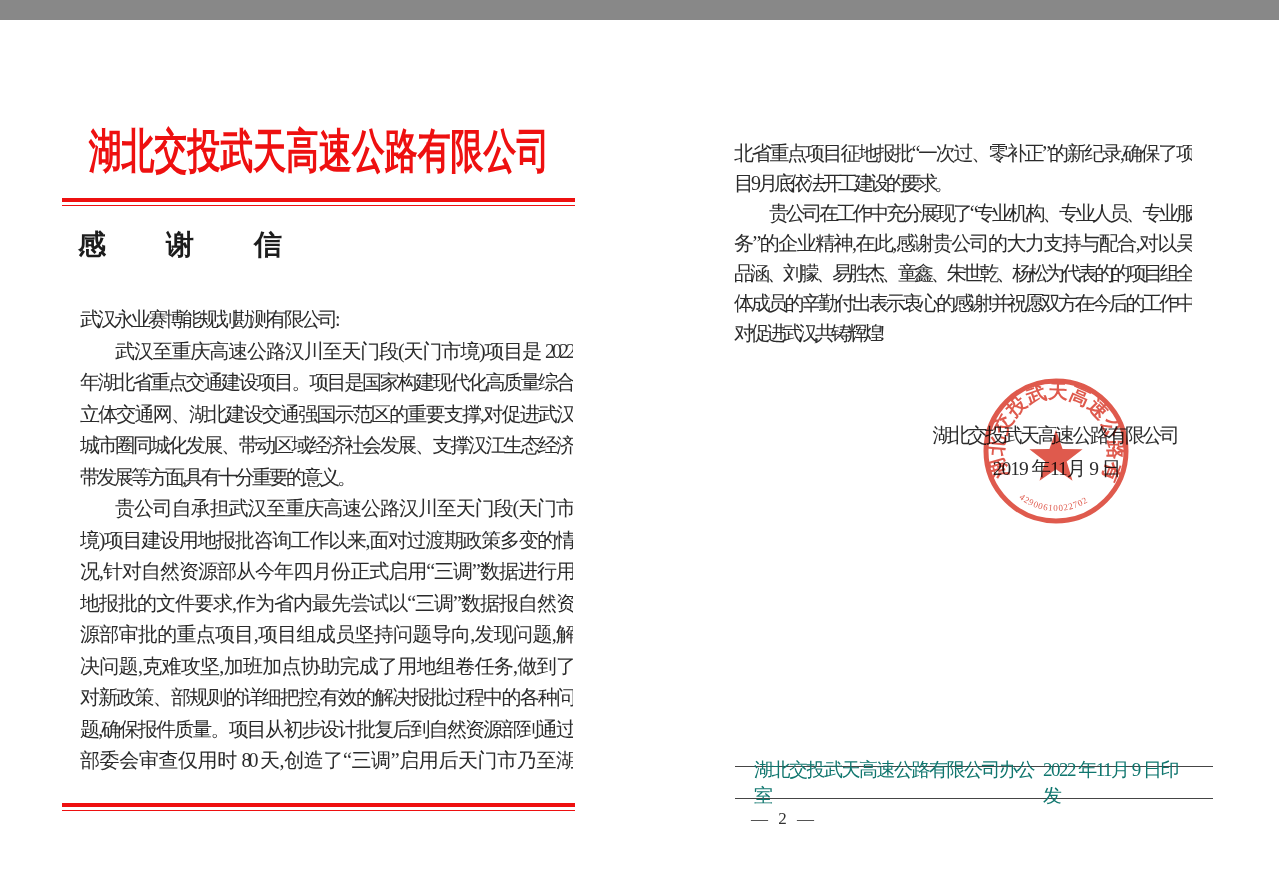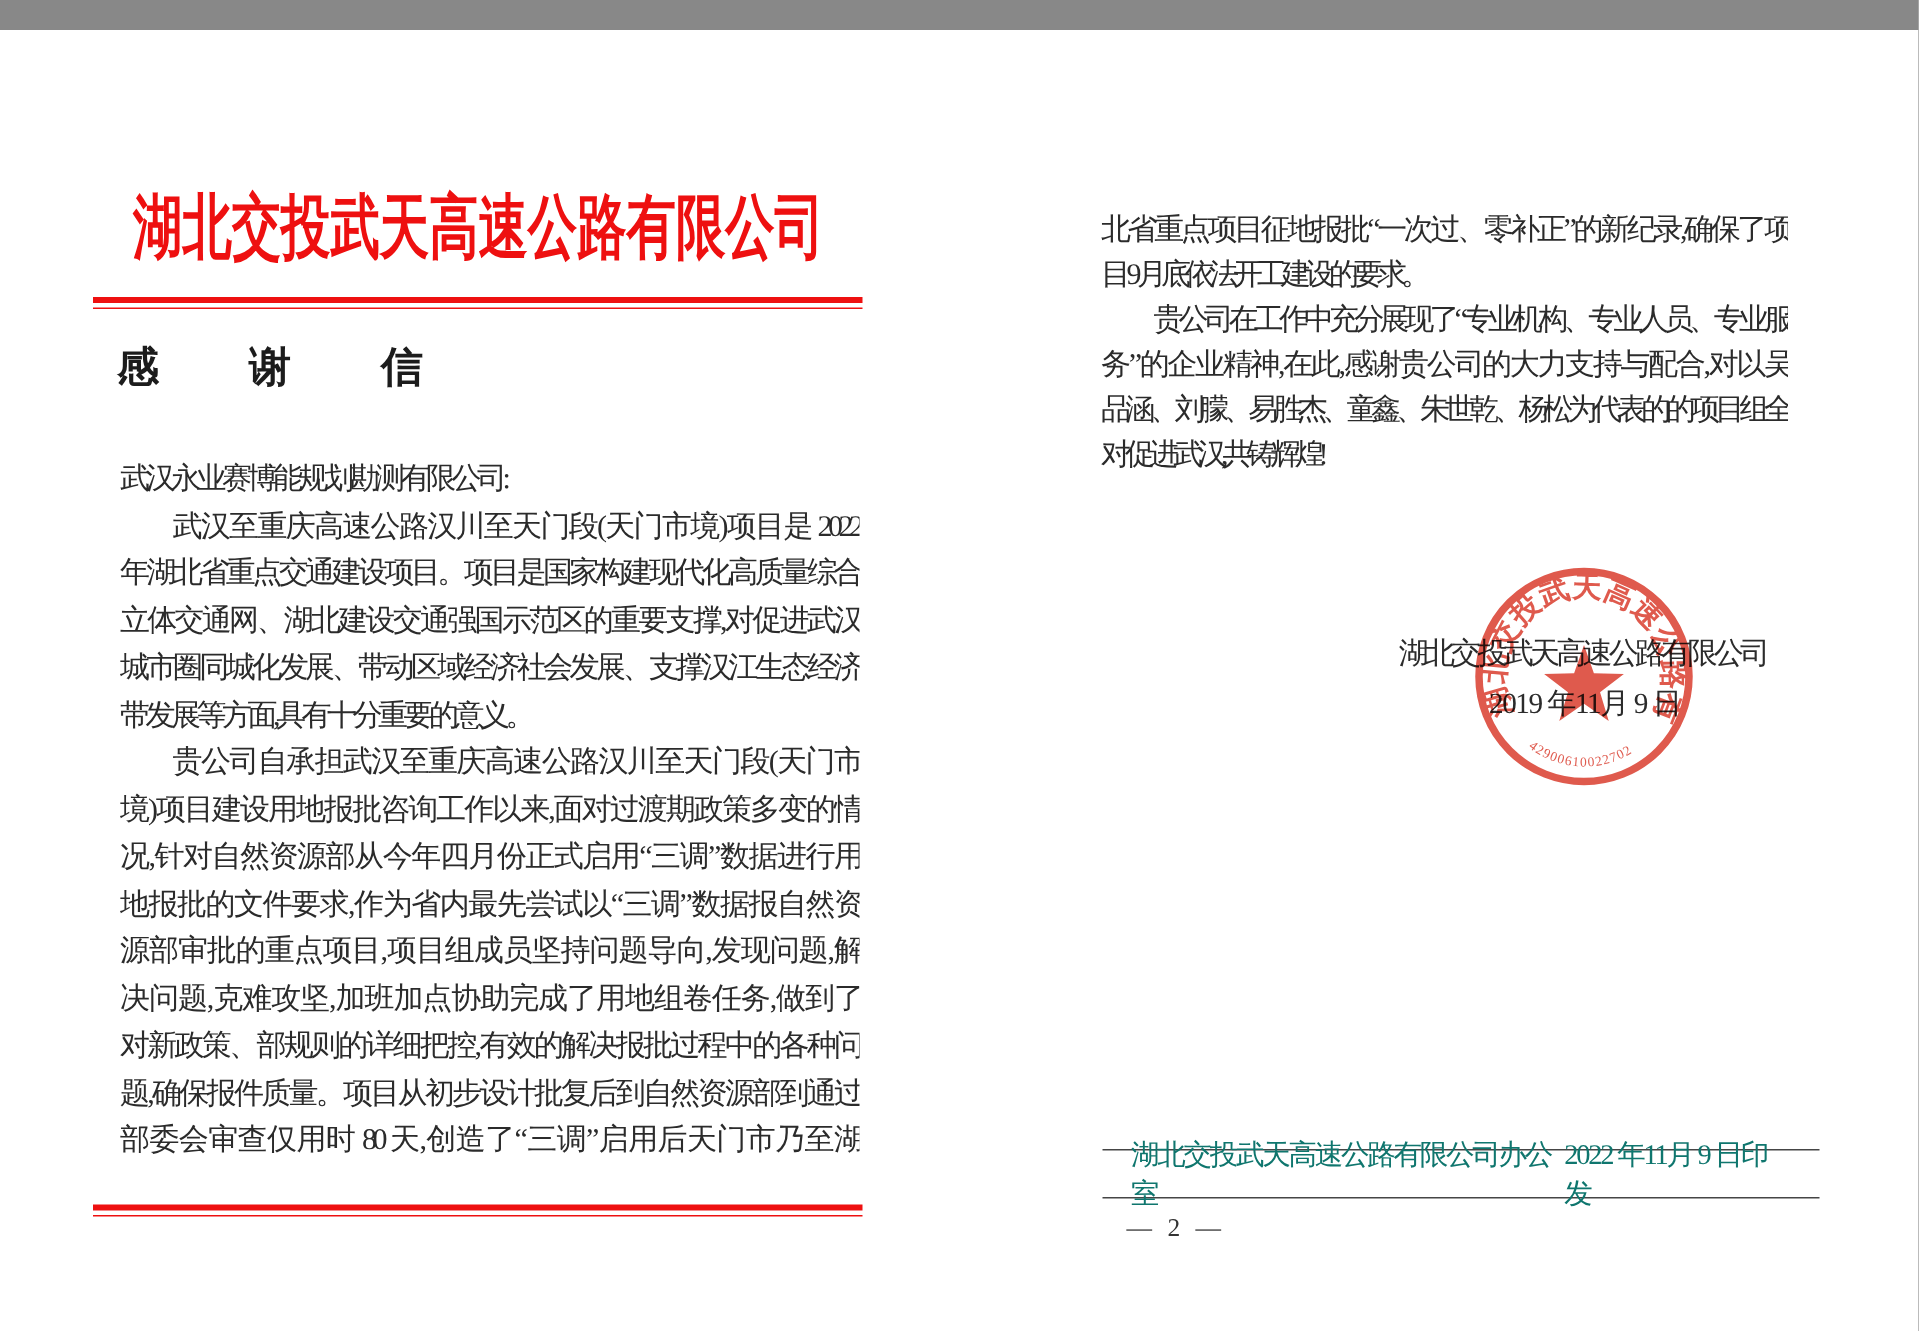--- a/index.html
+++ b/index.html
@@ -100,20 +100,21 @@
   </div>
 
   <div class="right-page">
 
     <div class="body-right">
       <div class="line full">北省重点项目征地报批“一次过、零补正”的新纪录,确保了项</div>
       <div class="line">目 9 月底依法开工建设的要求。</div>
       <div class="line full indent">贵公司在工作中充分展现了“专业机构、专业人员、专业服</div>
       <div class="line full">务”的企业精神,在此,感谢贵公司的大力支持与配合,对以吴</div>
       <div class="line full">品涵、刘朦、易胜杰、童鑫、朱世乾、杨松为代表的的项目组全</div>
+      <div class="line full">体成员的辛勤付出表示衷心的感谢!并祝愿双方在今后的工作中</div>
       <div class="line">对促进武汉,共铸辉煌!</div>
     </div>
 
     <div class="signature">湖北交投武天高速公路有限公司</div>
     <div class="sign-date">2019 年11月 9 日</div>
 
     <div class="seal">
       <svg viewBox="0 0 154 154" width="154" height="154">
         <defs>
           <path id="sealArcPath" d="M 29.8 101.1 A 53 53 0 1 1 124.2 101.1"></path>

